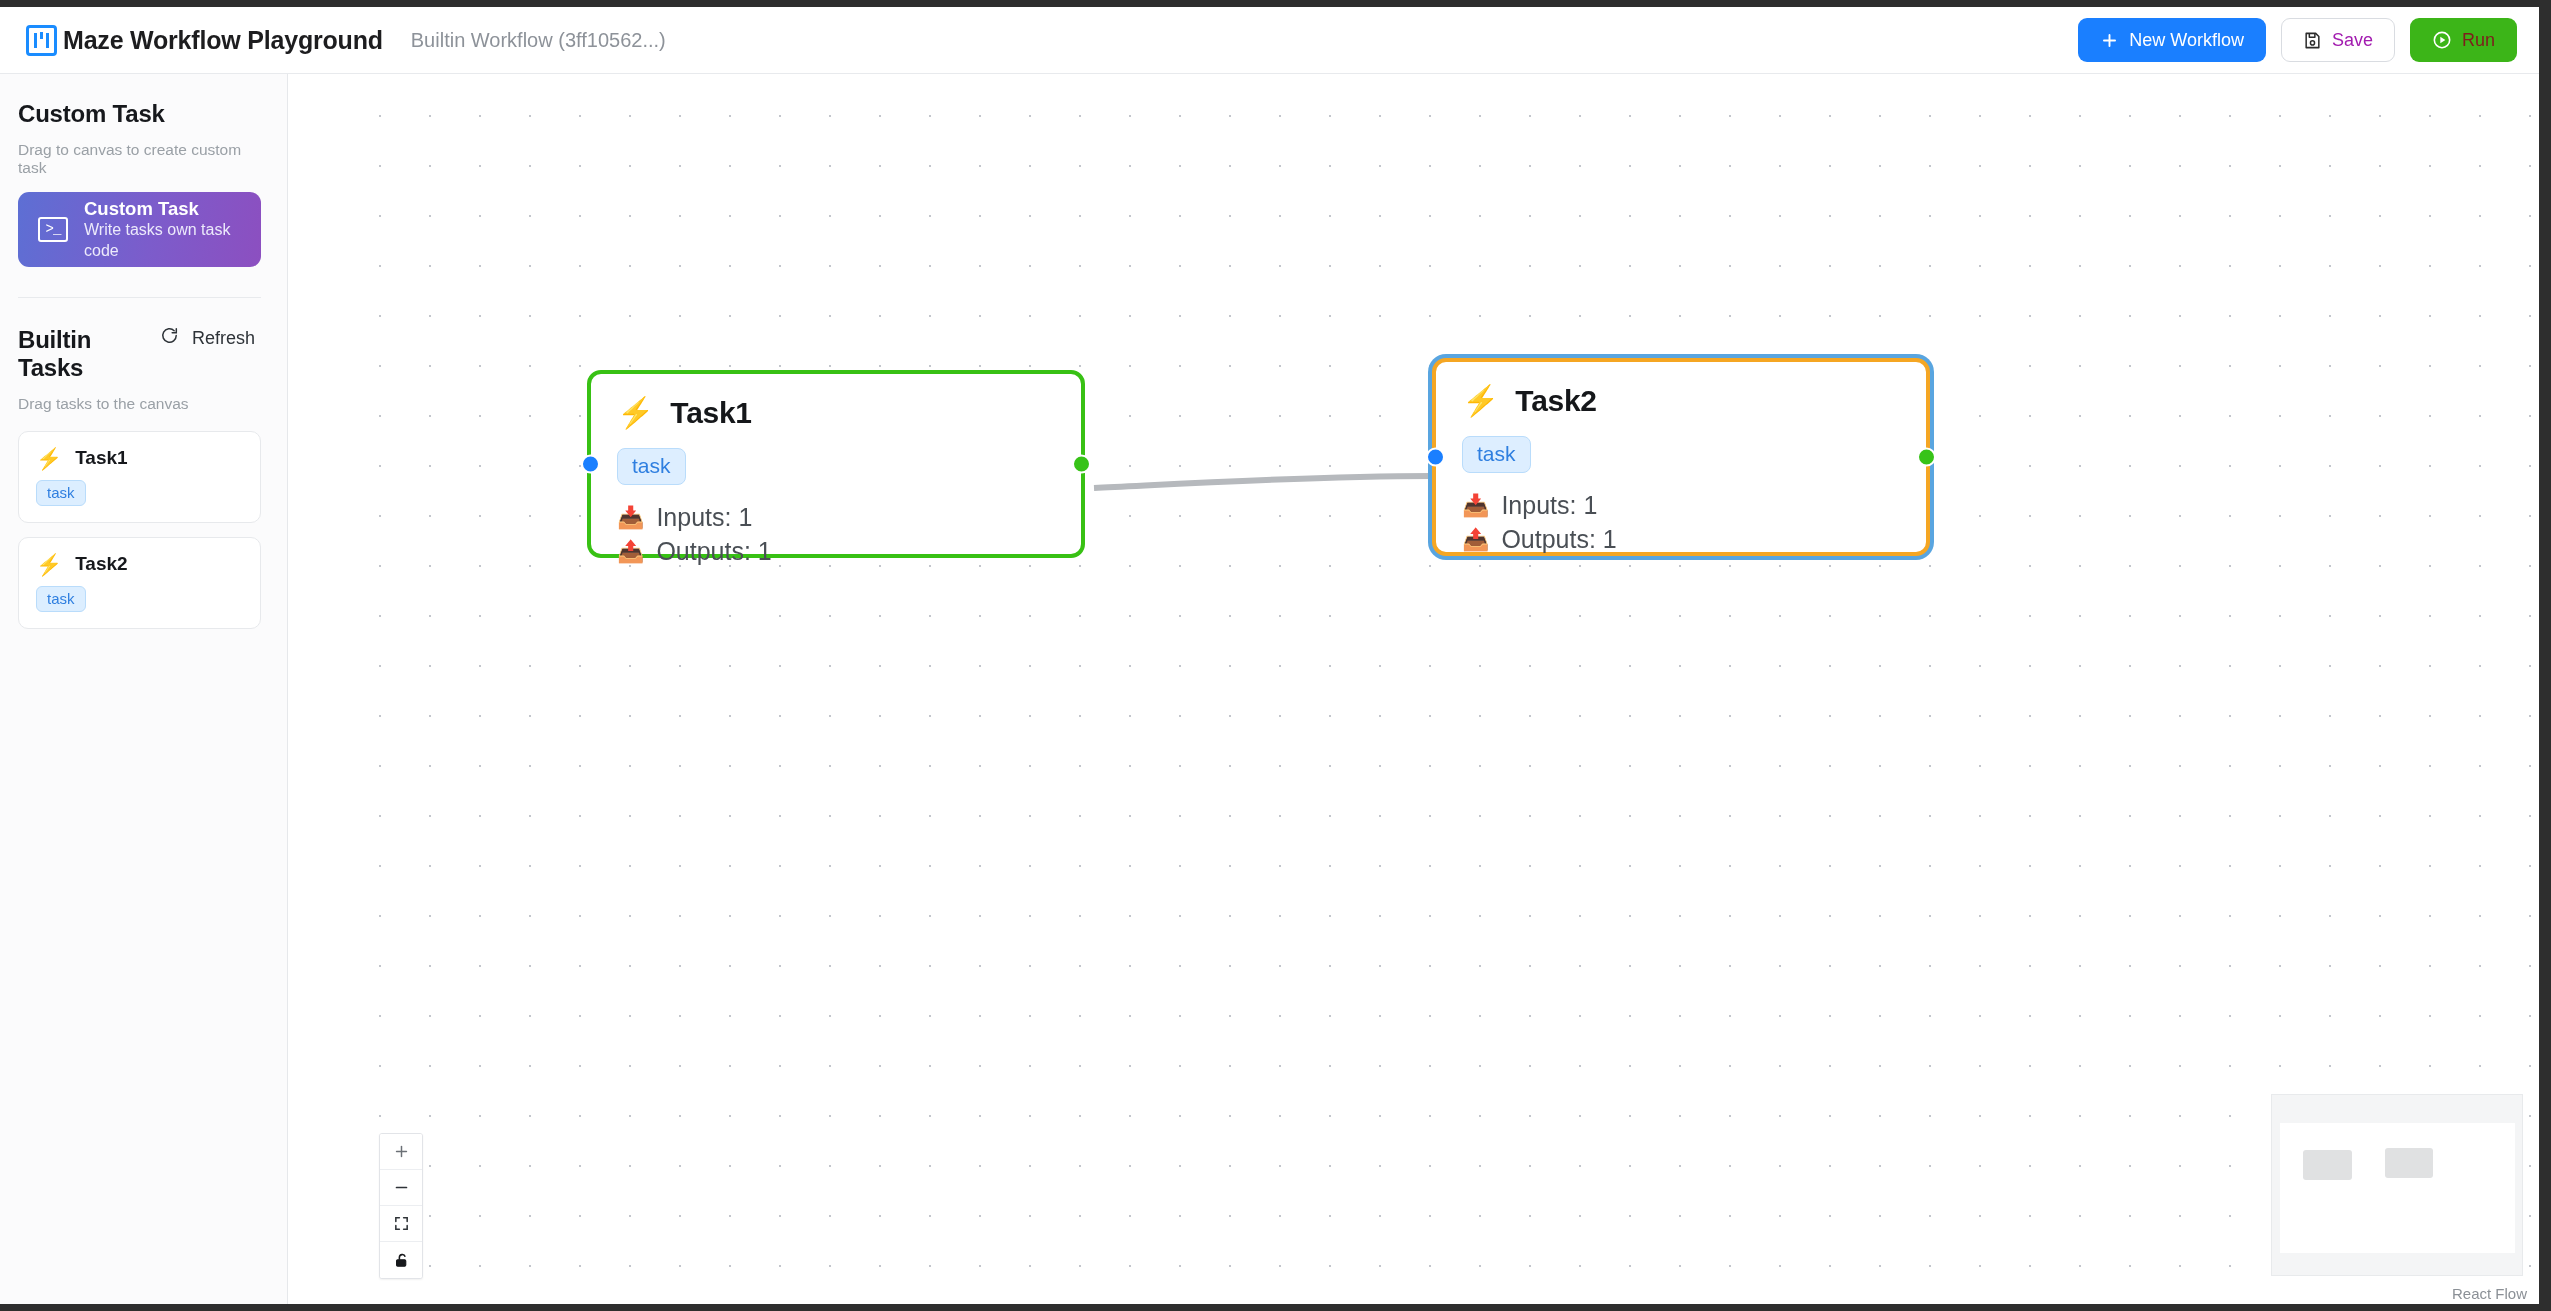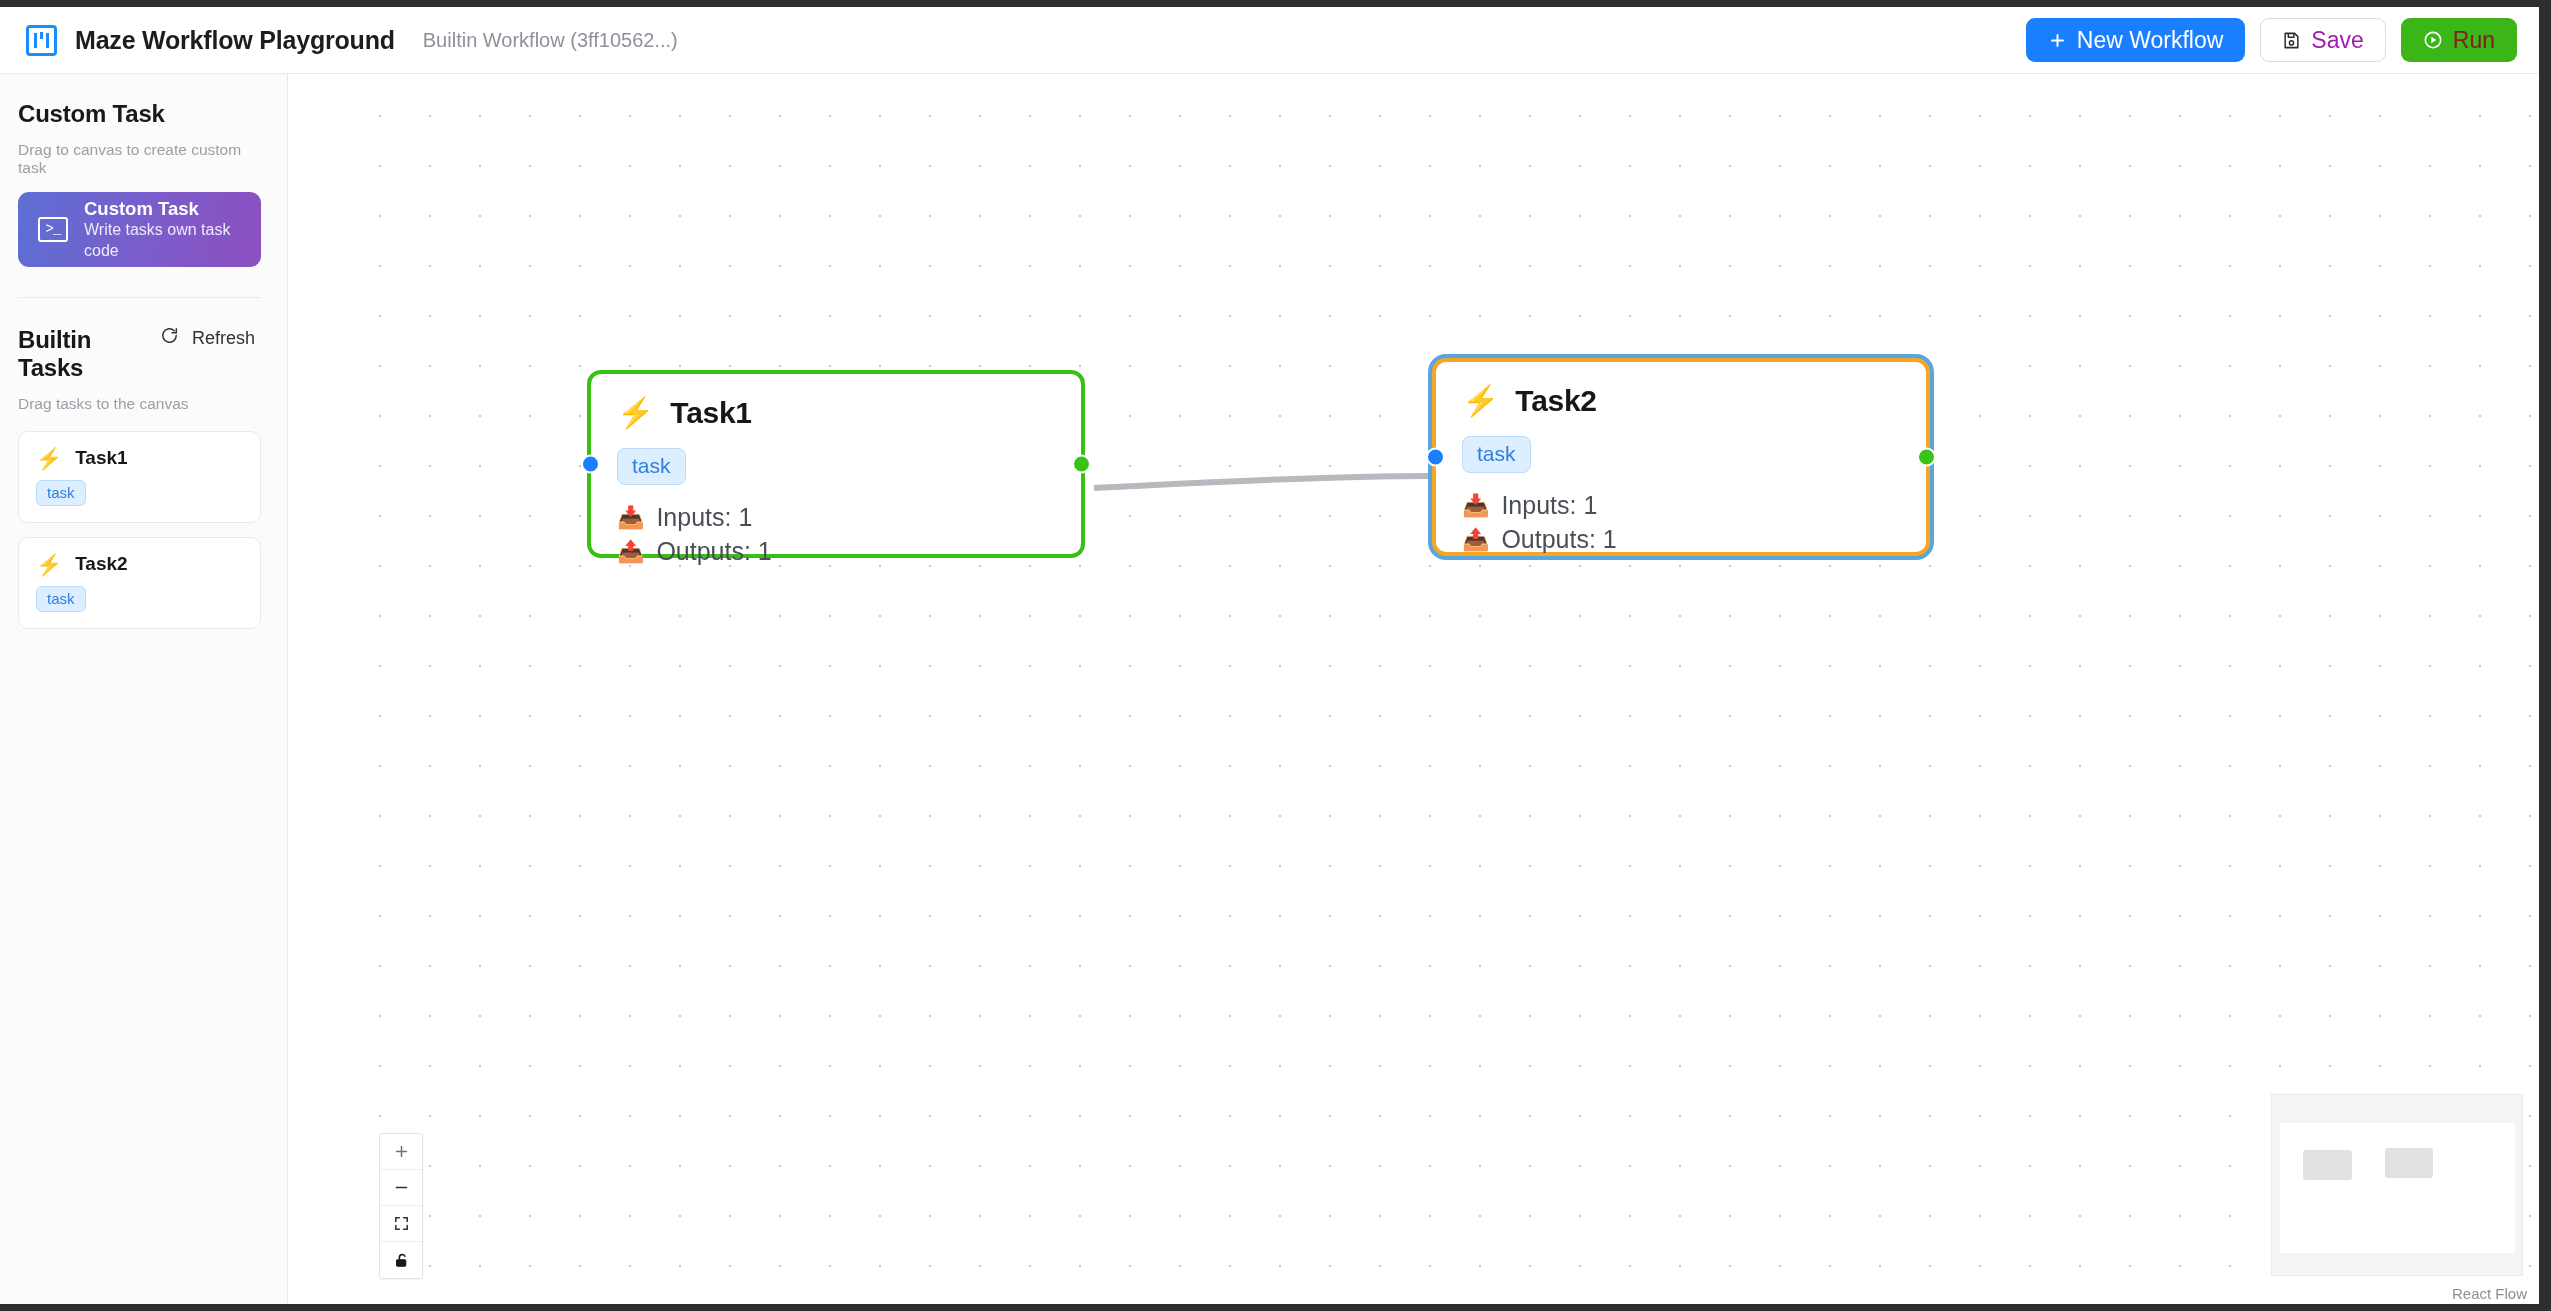--- a/index.html
+++ b/index.html
@@ -36,21 +36,21 @@
     height: 67px;
     background: #ffffff;
     border-bottom: 1px solid #e8eaed;
     display: flex;
     align-items: center;
     padding: 0 22px 0 26px;
   }
   #brand {
     display: flex;
     align-items: center;
-    gap: 18px;
+    gap: 6px;
   }
   .logo-mark {
     width: 31px; height: 31px;
     border: 3px solid #1a8cff;
     border-radius: 4px;
     display: flex;
     align-items: center;
     justify-content: center;
     gap: 2.5px;
     background: #fff;
@@ -83,21 +83,21 @@
     align-items: center;
     gap: 15px;
   }
   .btn {
     height: 44px;
     border-radius: 9px;
     display: inline-flex;
     align-items: center;
     justify-content: center;
     gap: 10px;
-    font-size: 23px;
+    font-size: 18px;
     padding: 0 21px;
     cursor: pointer;
     white-space: nowrap;
     border: 1px solid transparent;
     font-family: "Liberation Sans", sans-serif;
   }
   #btn-new-workflow { background: #1a7fff; color: #fff; font-weight: normal; }
   #btn-save { background: #fff; color: #a21caf; border: 1px solid #d9dce1; }
   #btn-run { background: #3cb518; color: #7f1d1d; }
   .btn-icon { display: inline-flex; align-items: center; line-height: 0; }

